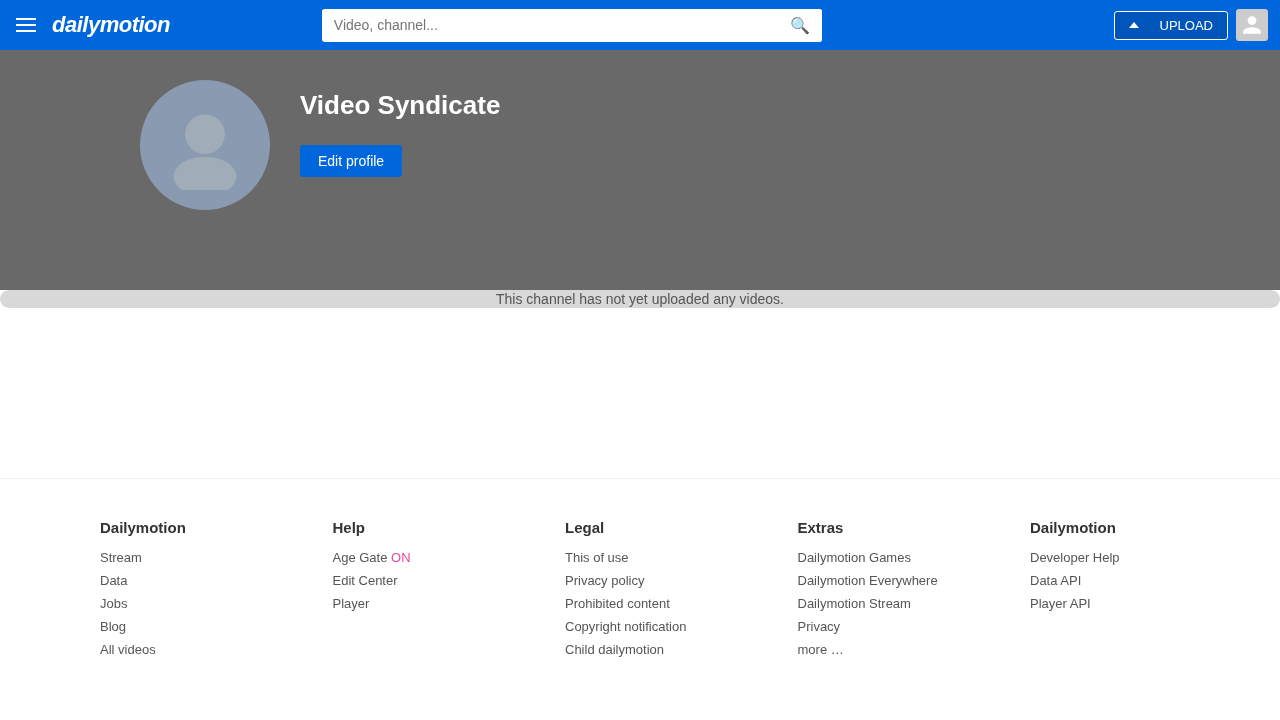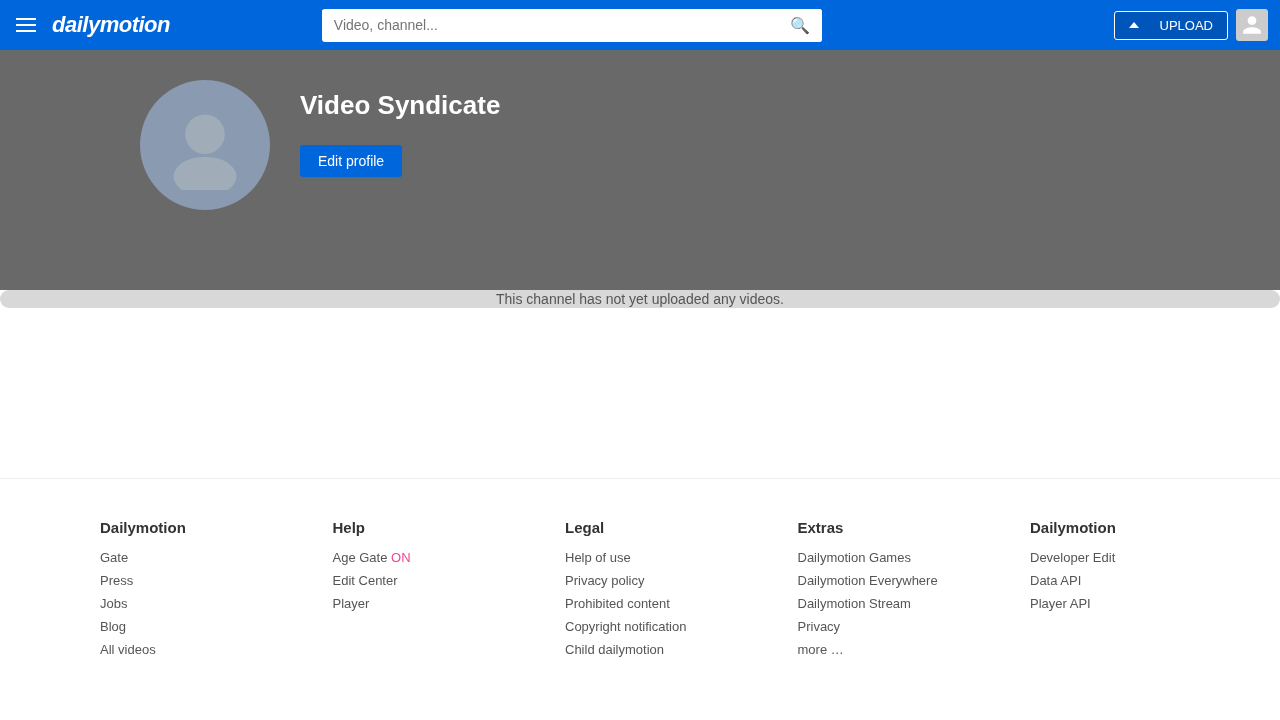--- a/index.html
+++ b/index.html
@@ -239,55 +239,55 @@
   <span>This channel has not yet uploaded any videos.</span>
 </div>
 
 <div class="content-area"></div>
 
 <footer class="footer">
   <div class="footer-columns">
 
     <div class="footer-column">
       <div class="footer-column-title">Dailymotion</div>
-      <a class="footer-link">Gate</a>
-      <a class="footer-link">Press</a>
+      <a class="footer-link">Stream</a>
+      <a class="footer-link">Data</a>
       <a class="footer-link">Jobs</a>
       <a class="footer-link">Blog</a>
       <a class="footer-link">All videos</a>
     </div>
 
 
     <div class="footer-column">
       <div class="footer-column-title">Help</div>
       <a class="footer-link">Age Gate <span class="on" style="color:#ec4899;">ON</span></a>
       <a class="footer-link">Edit Center</a>
       <a class="footer-link">Player</a>
     </div>
 
     <div class="footer-column">
       <div class="footer-column-title">Legal</div>
-      <a class="footer-link">Help of use</a>
+      <a class="footer-link">This of use</a>
       <a class="footer-link">Privacy policy</a>
       <a class="footer-link">Prohibited content</a>
       <a class="footer-link">Copyright notification</a>
       <a class="footer-link">Child dailymotion</a>
     </div>
 
     <div class="footer-column">
       <div class="footer-column-title">Extras</div>
       <a class="footer-link">Dailymotion Games</a>
       <a class="footer-link">Dailymotion Everywhere</a>
       <a class="footer-link">Dailymotion Stream</a>
       <a class="footer-link">Privacy</a>
       <a class="footer-link">more …</a>
     </div>
 
     <div class="footer-column">
       <div class="footer-column-title">Dailymotion</div>
-      <a class="footer-link">Developer Edit</a>
+      <a class="footer-link">Developer Help</a>
       <a class="footer-link">Data API</a>
       <a class="footer-link">Player API</a>
     </div>
 
   </div>
 
 </footer>
 
 </body></html>

